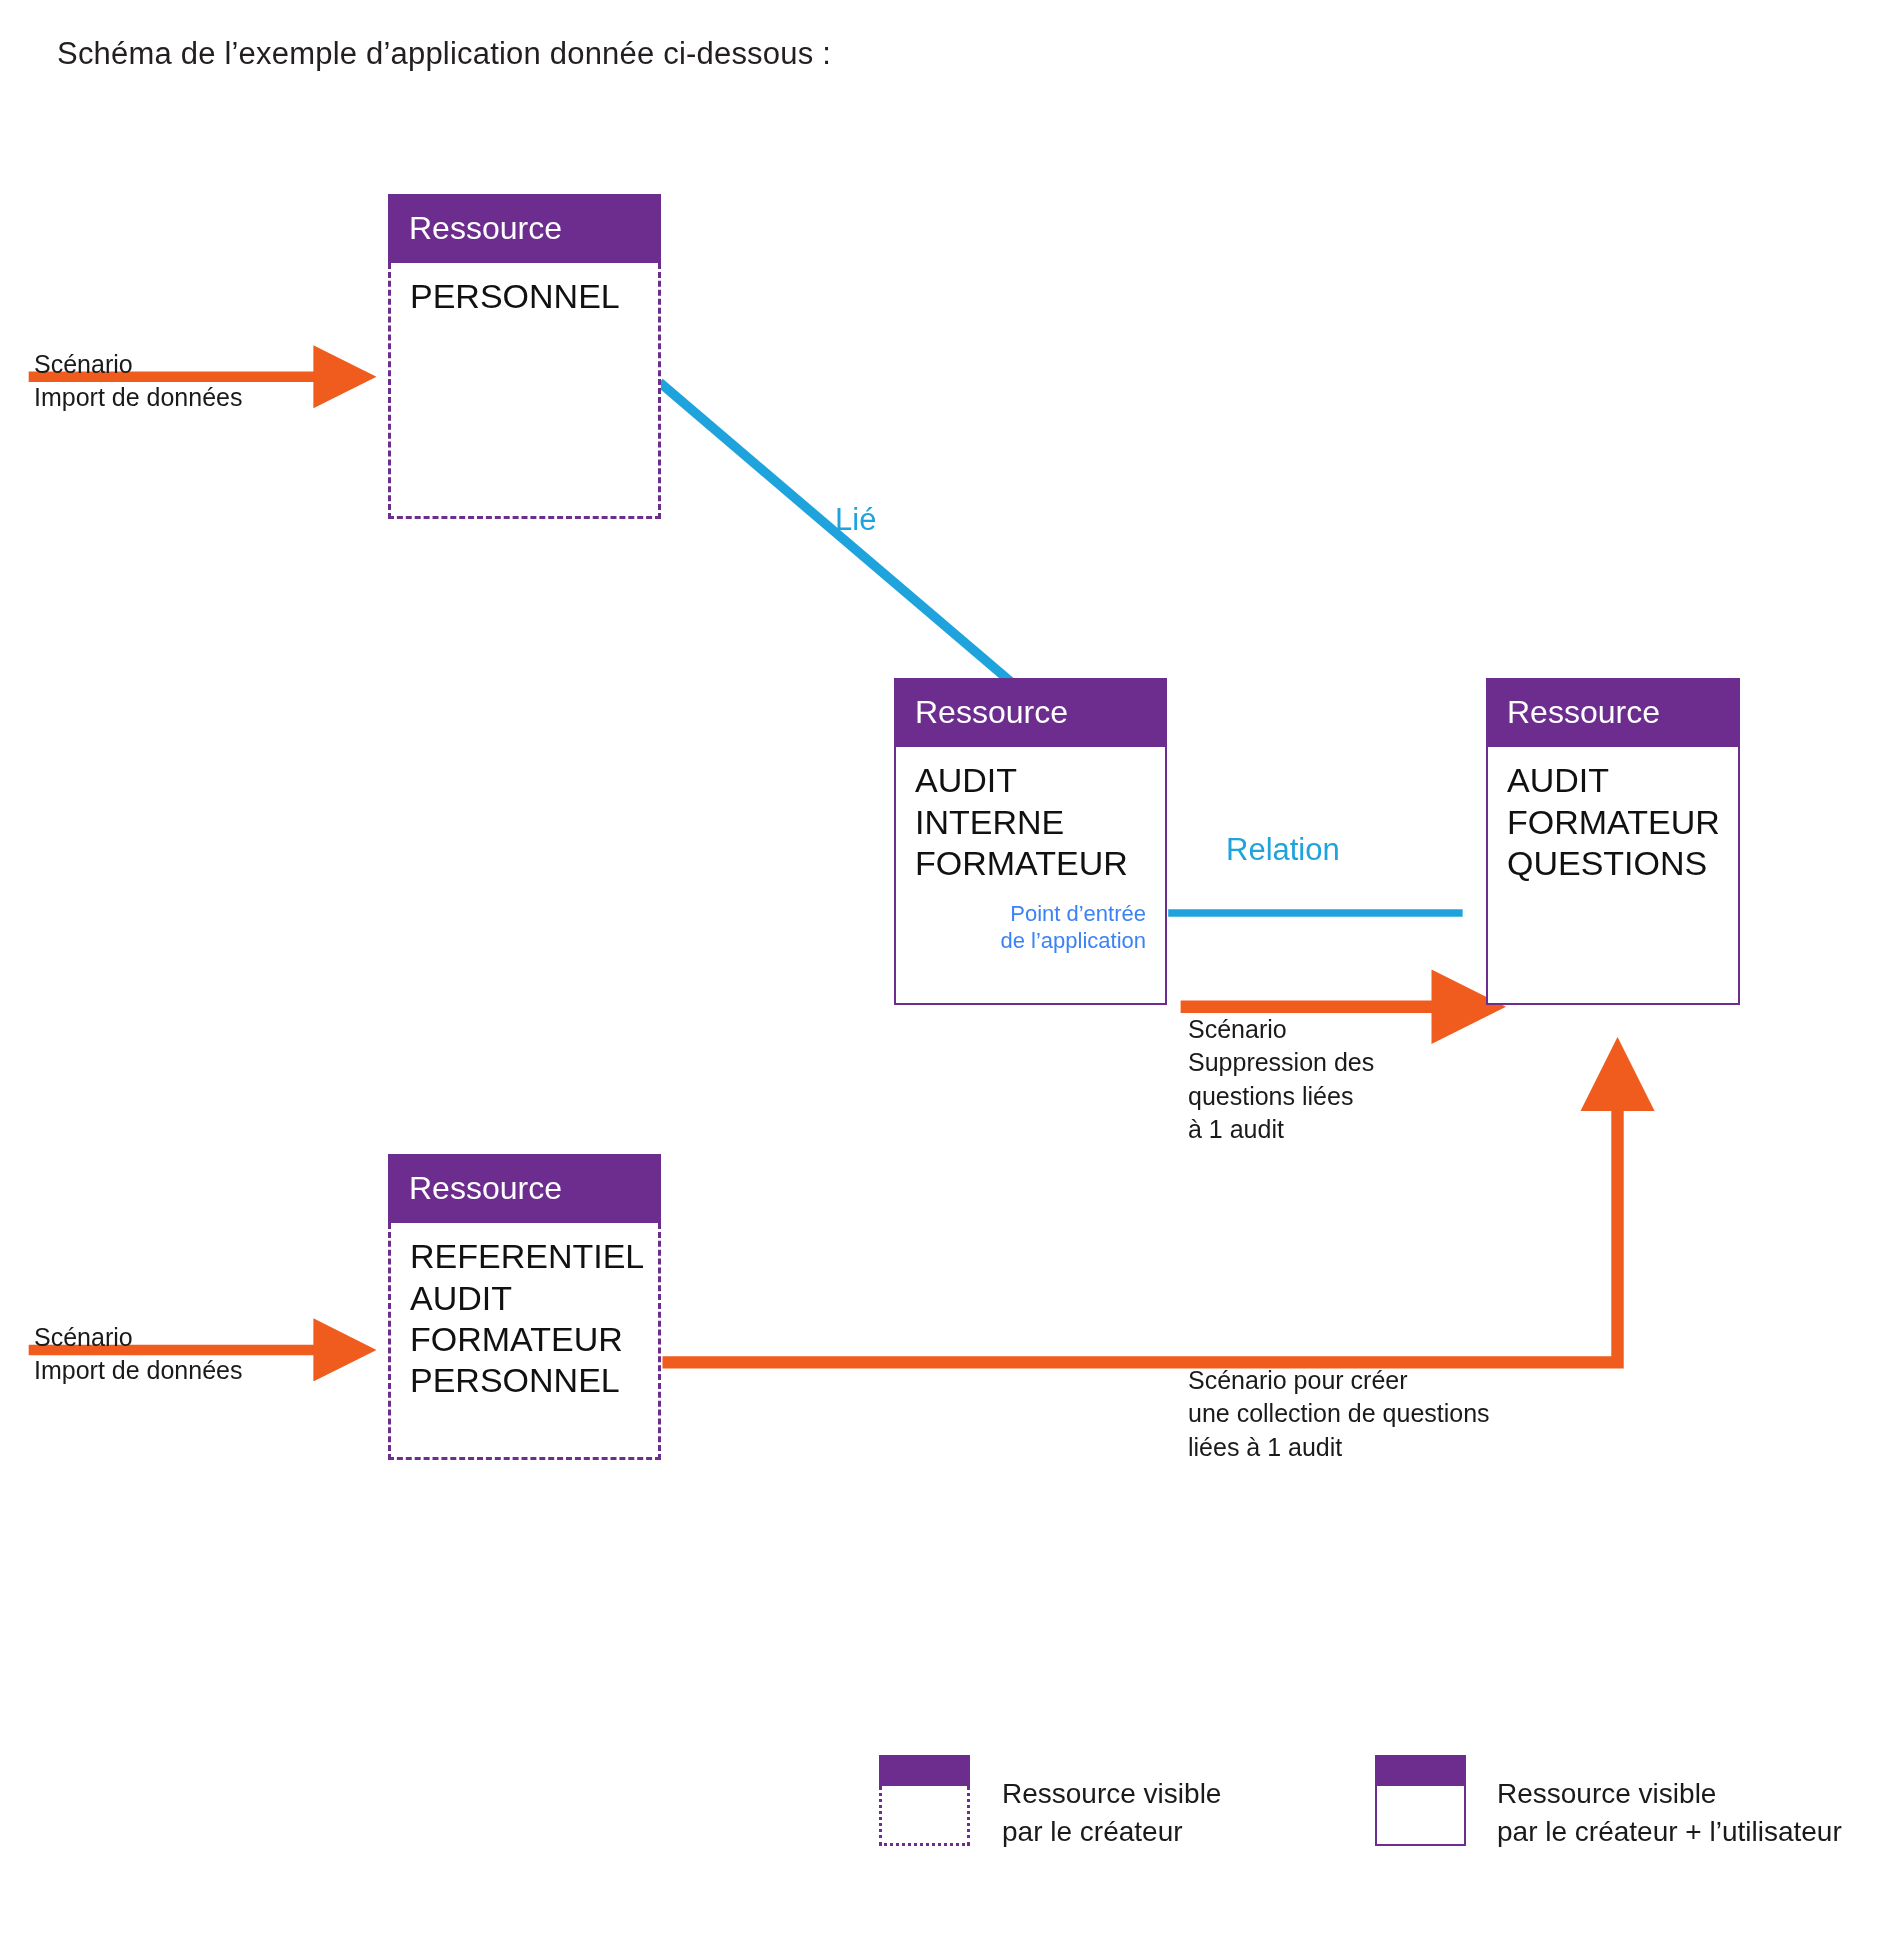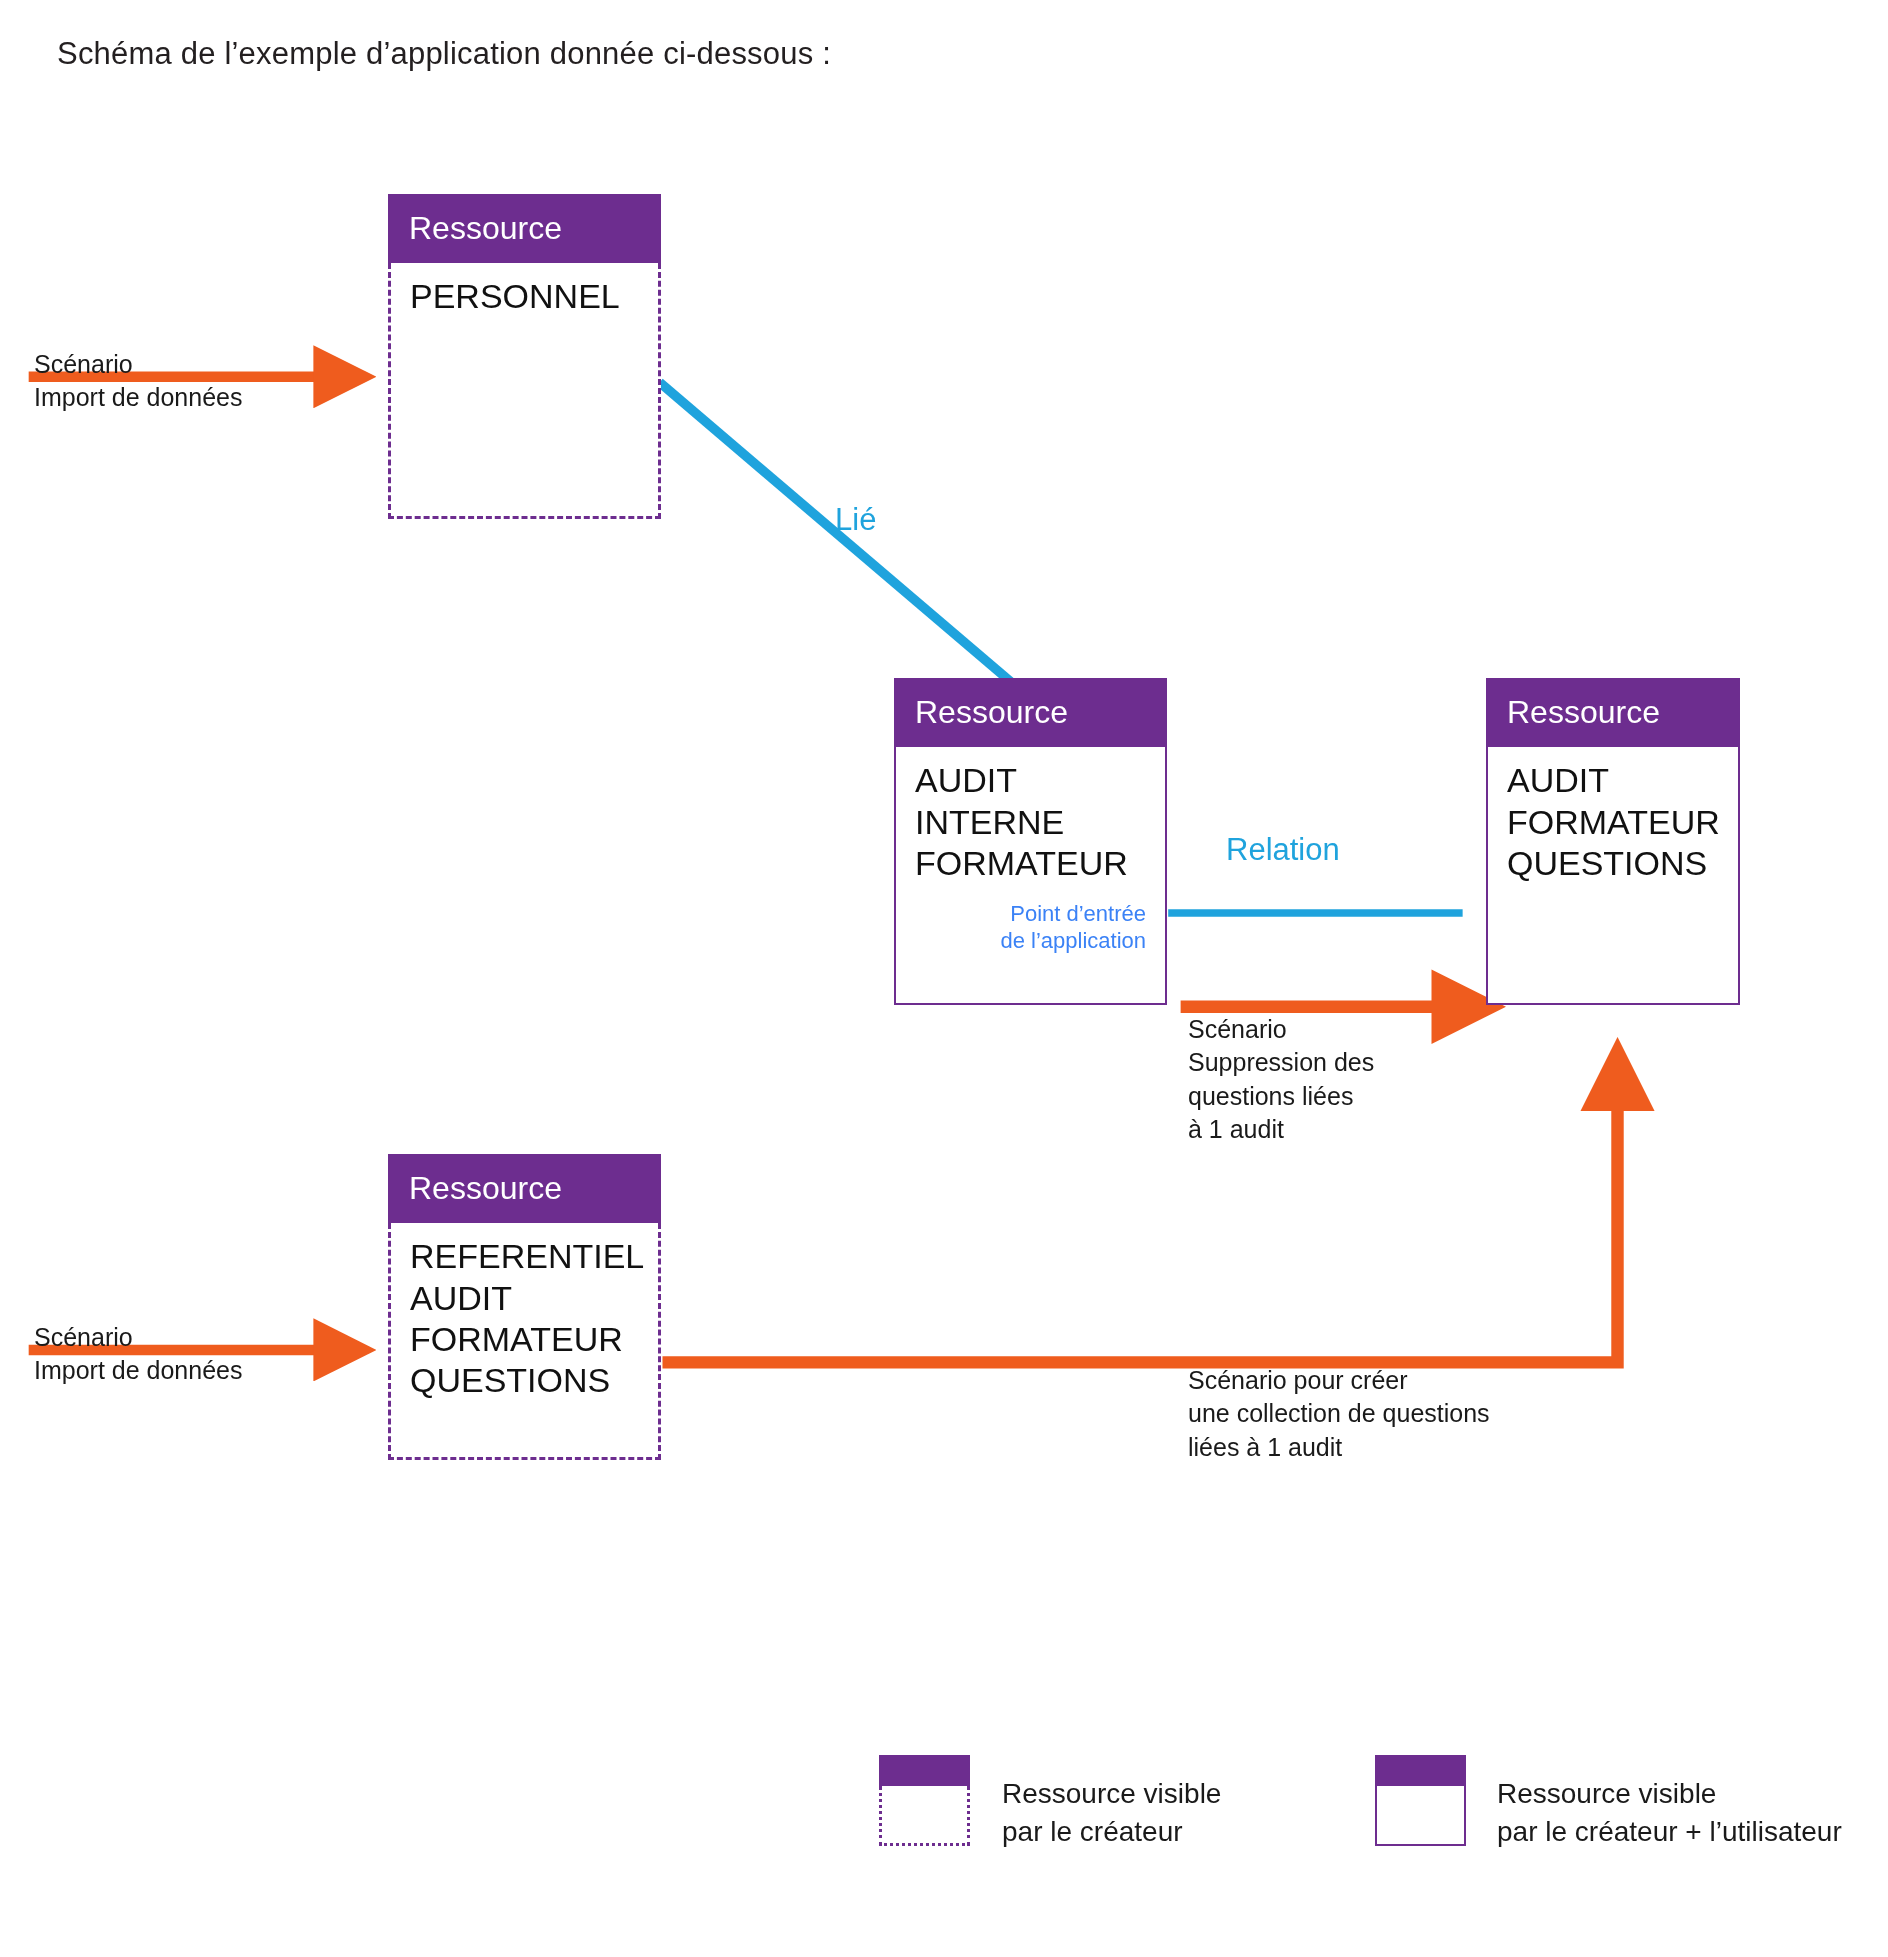--- a/index.html
+++ b/index.html
@@ -177,21 +177,21 @@
 QUESTIONS</div>
     </div>
   </div>
 
   <div class="card" style="left:350px; top:1154px; width:311px;">
     <div class="card-header">Ressource</div>
     <div class="card-body dashed" style="height:237px;">
       <div class="card-title">REFERENTIEL
 AUDIT
 FORMATEUR
-QUESTIONS</div>
+PERSONNEL</div>
     </div>
   </div>
 
   <div class="label" style="left:34px; top:348px;">Scénario
 Import de données</div>
   <div class="label" style="left:34px; top:1321px;">Scénario
 Import de données</div>
   <div class="label-blue" style="left:835px; top:454px;margin-top:48px;">Lié</div>
   <div class="label-blue" style="left:1226px; top:832px;">Relation</div>
   <div class="label" style="left:1188px; top:1013px;">Scénario

